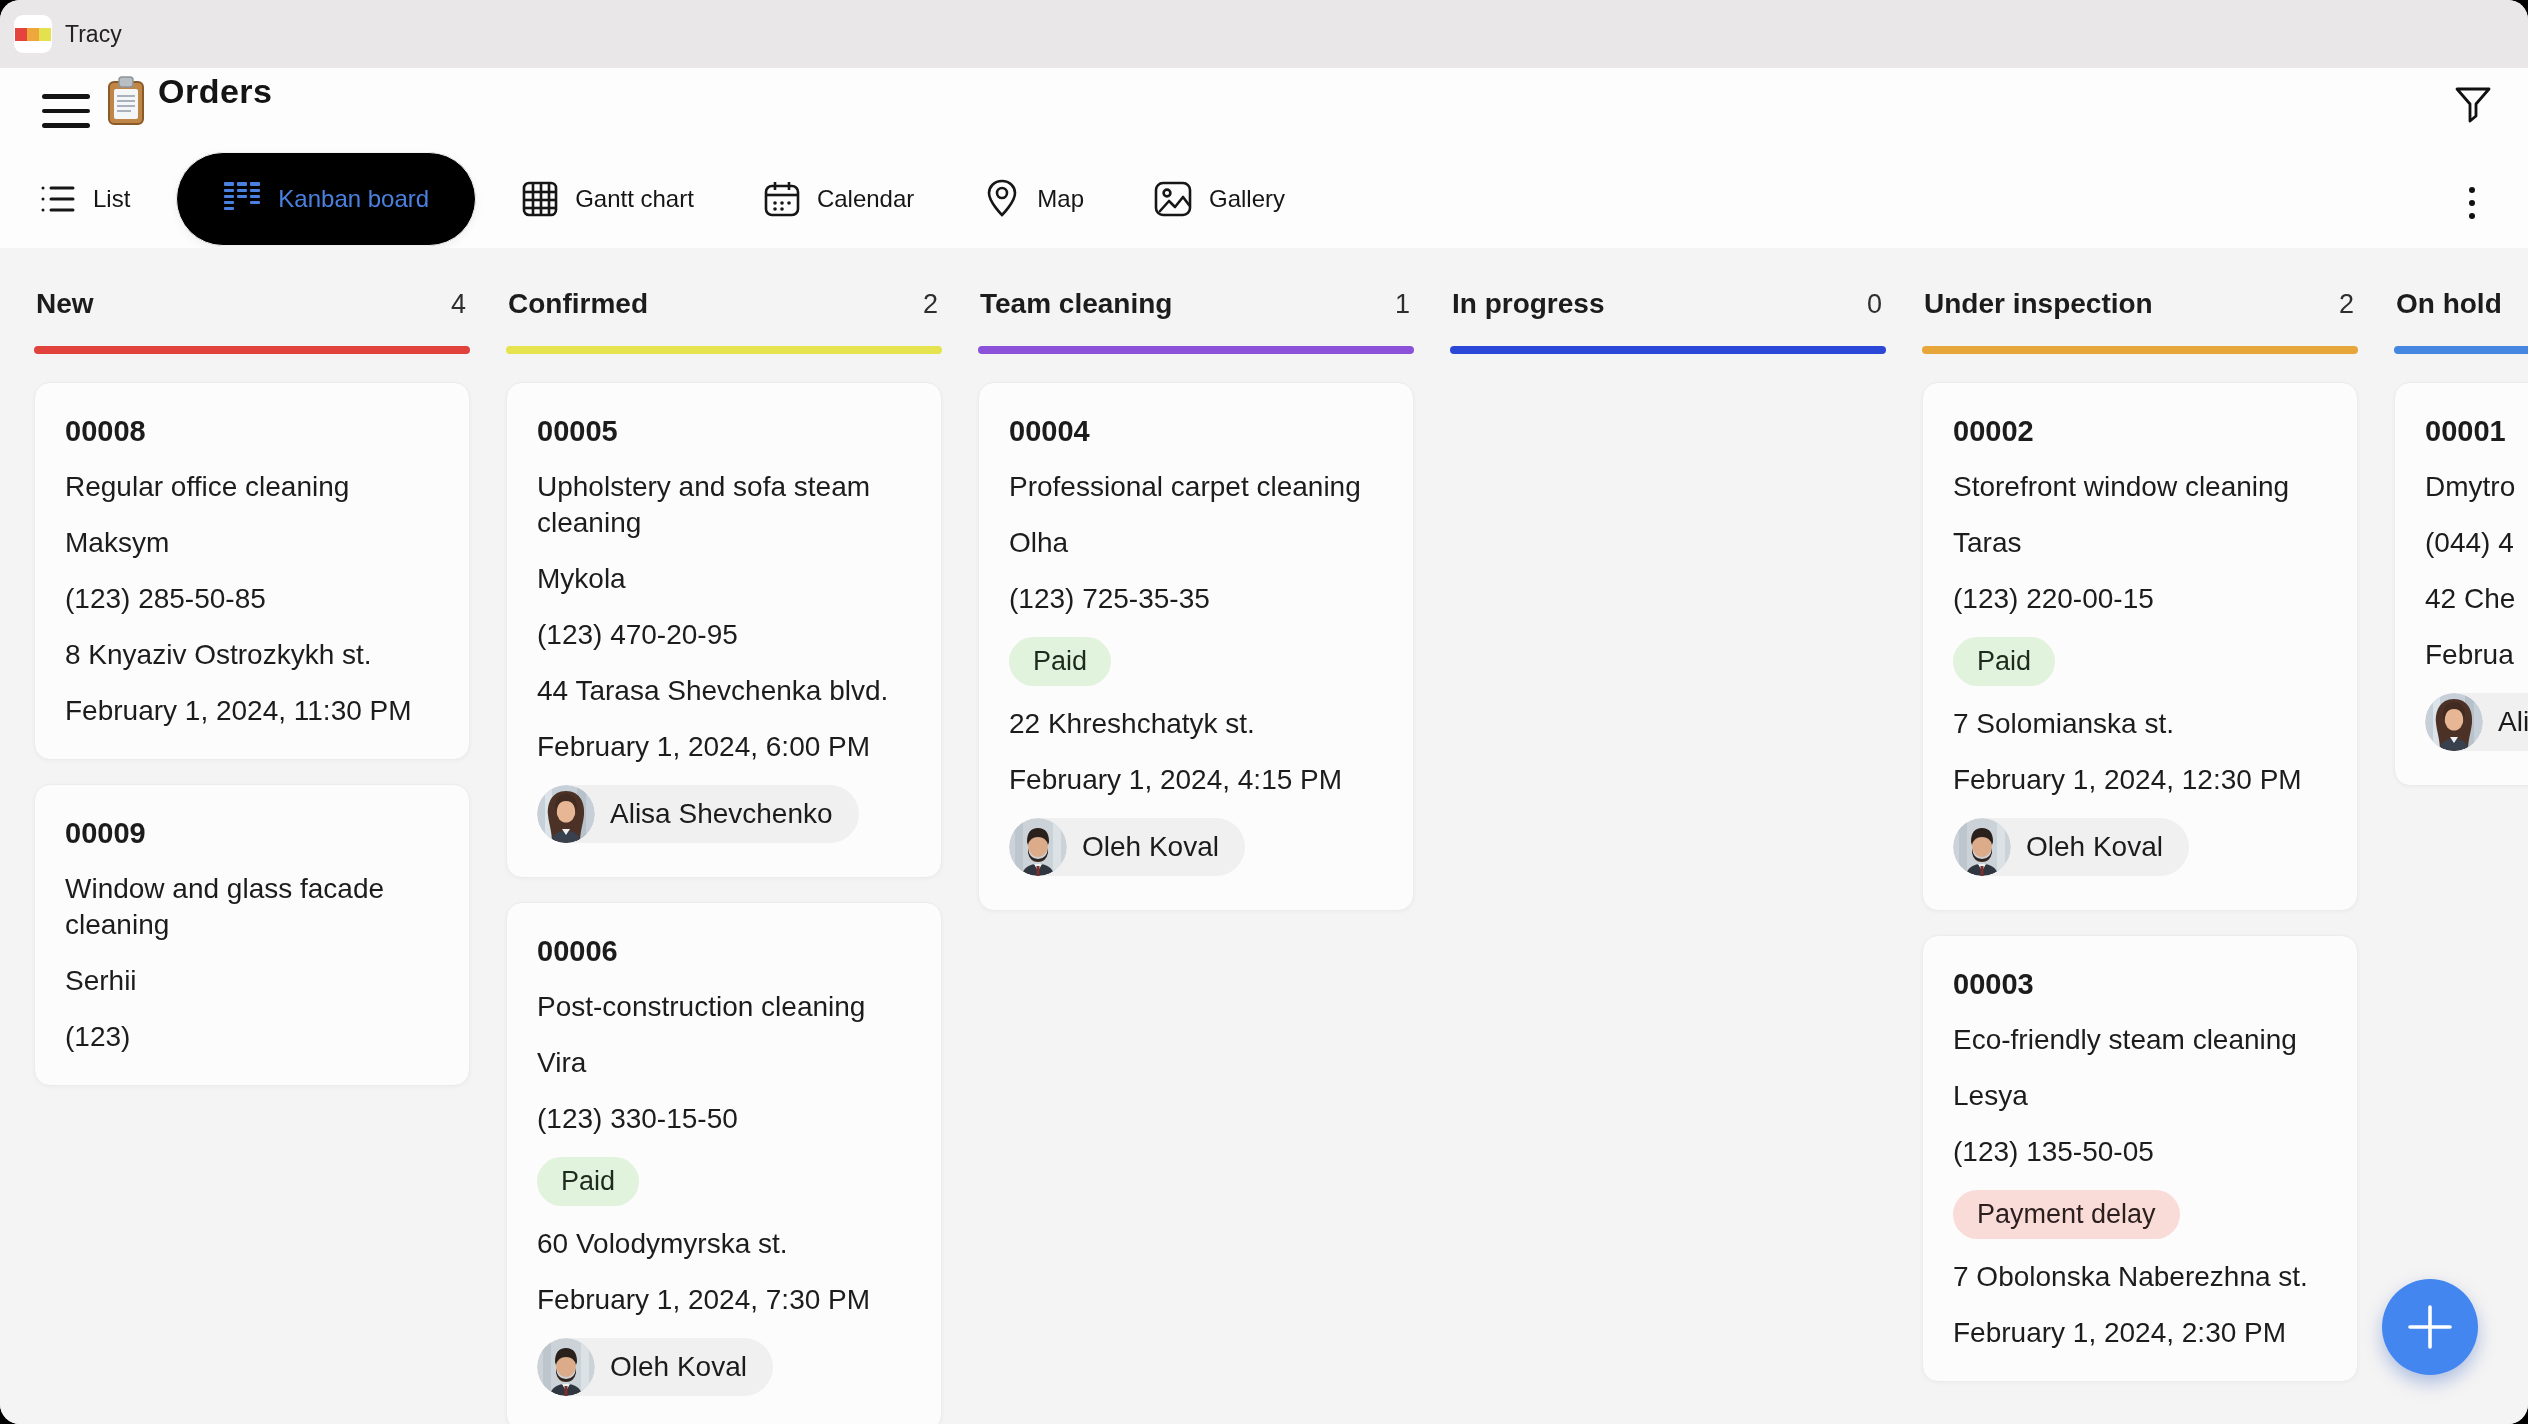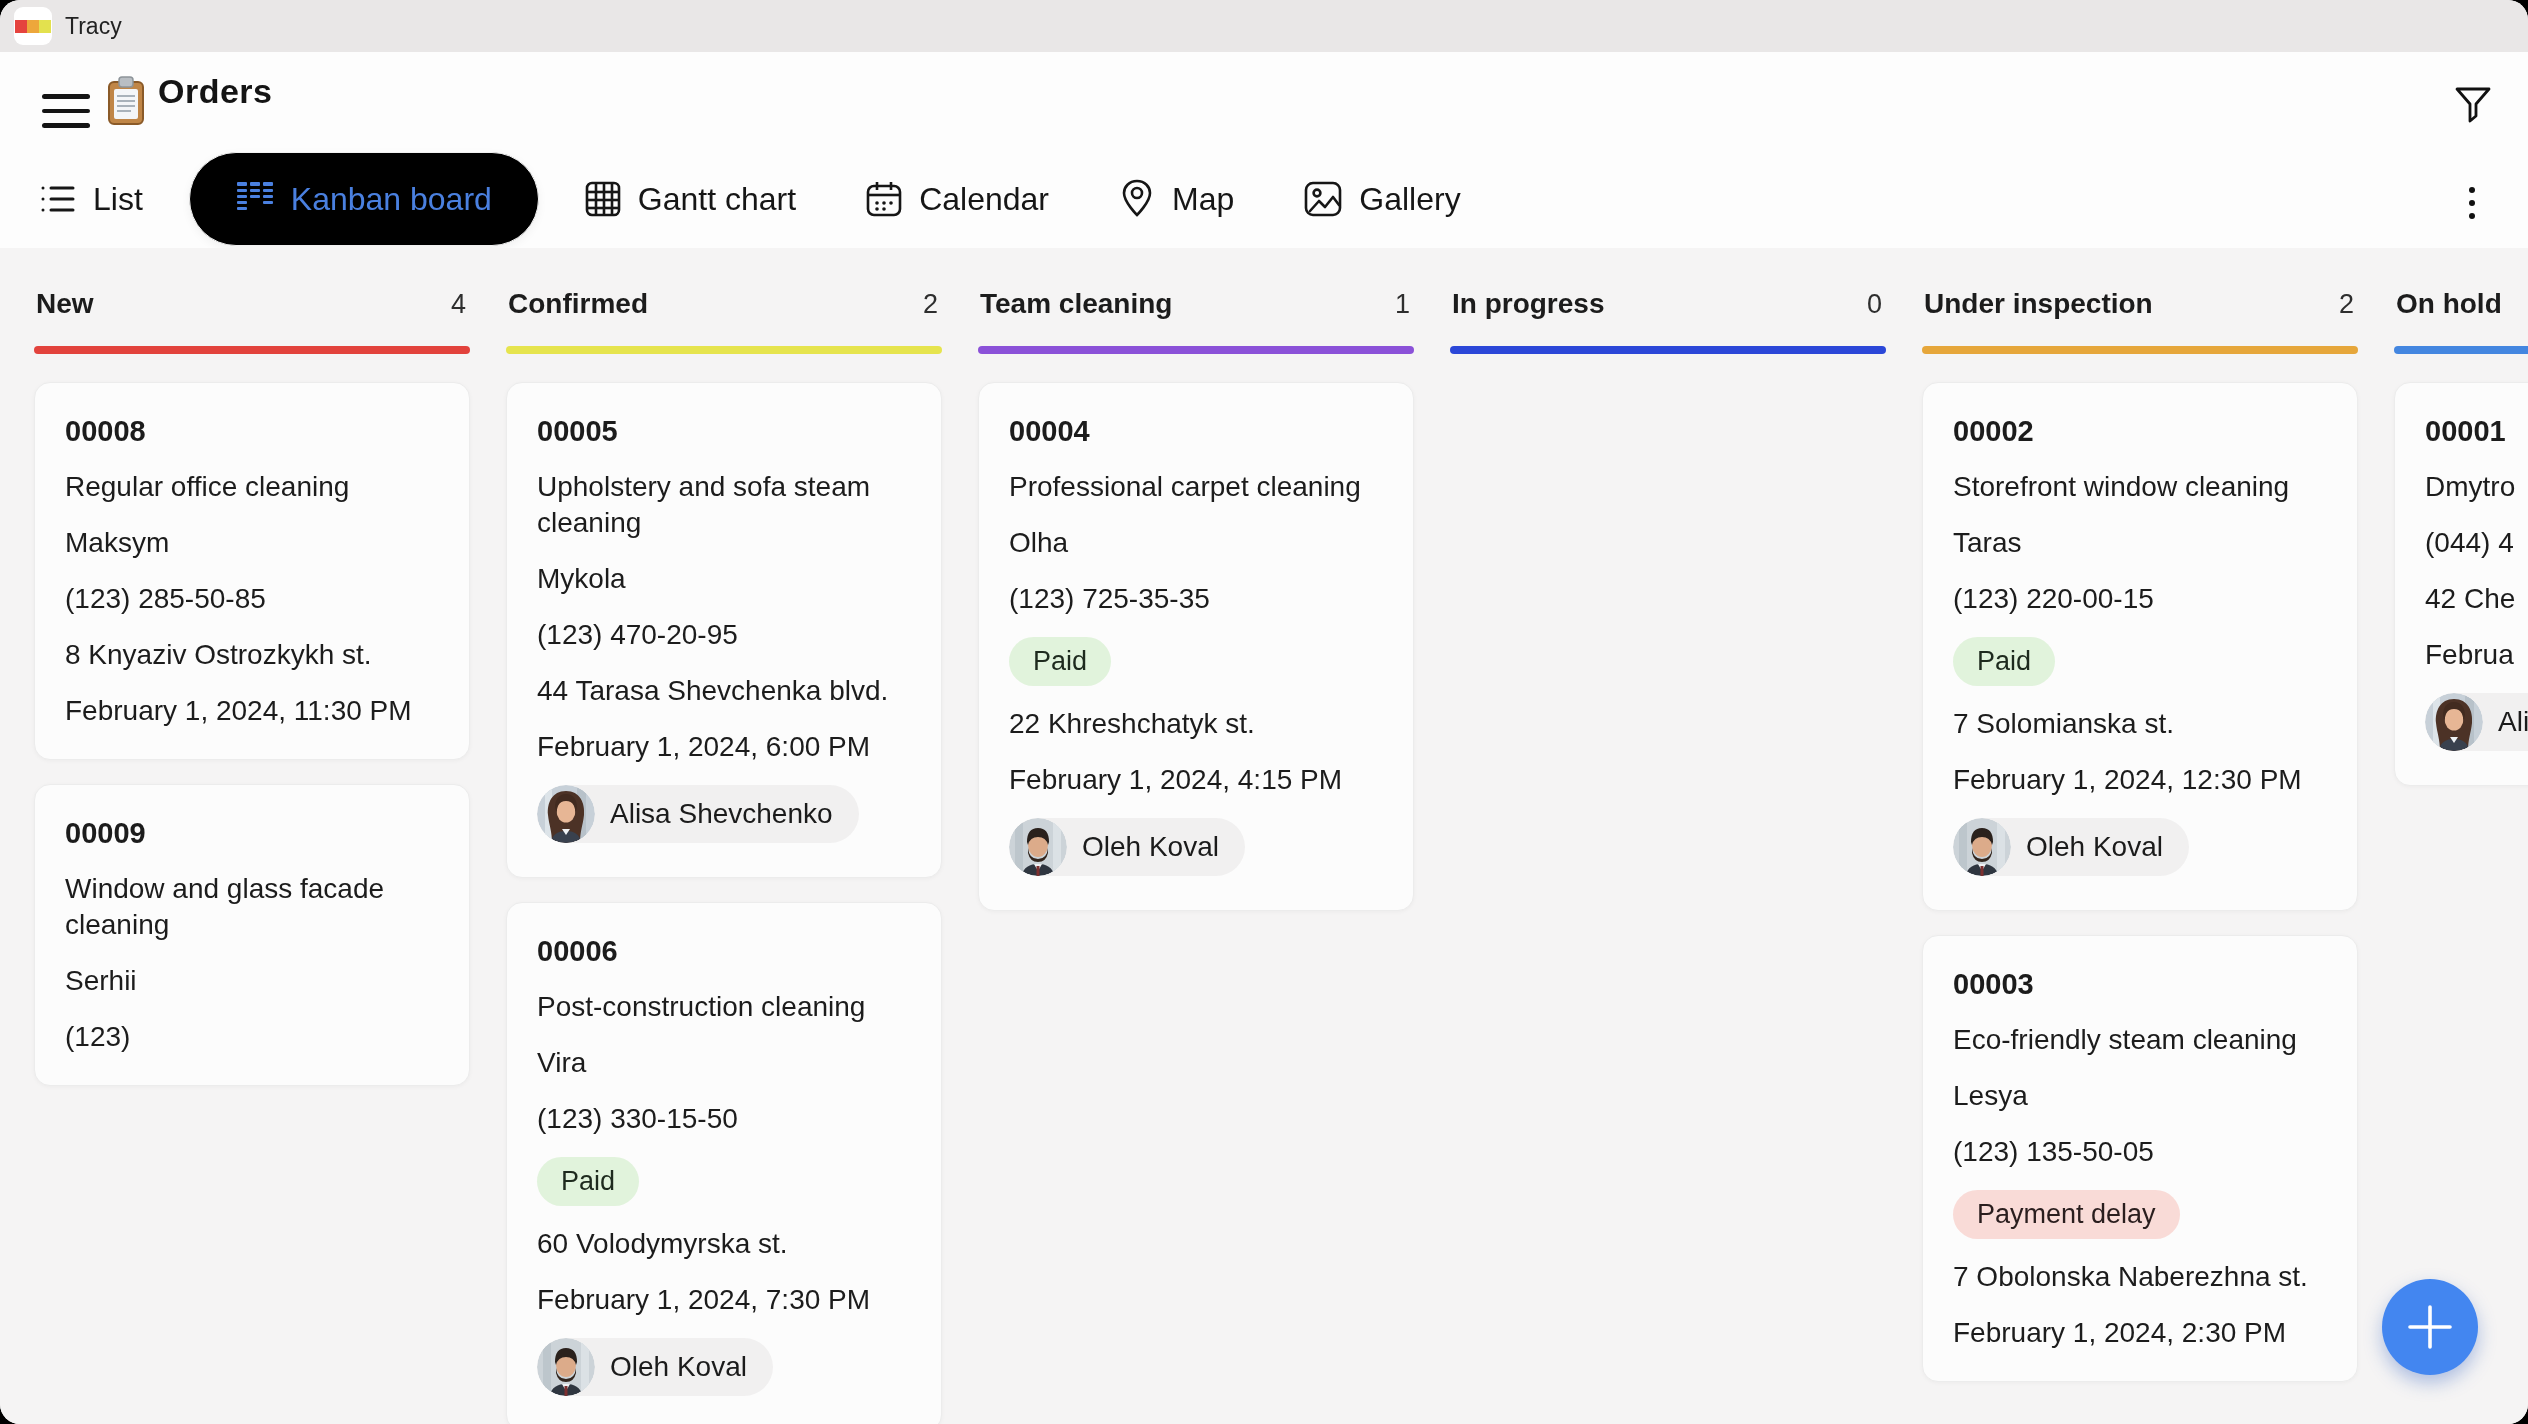--- a/index.html
+++ b/index.html
@@ -1,33 +1,33 @@
 <!DOCTYPE html>
 <html><head>
 <meta charset="utf-8">
 <style>
   html,body{margin:0;padding:0;width:2528px;height:1424px;background:#000;overflow:hidden;}
   .window{position:absolute;inset:0;border-radius:20px;overflow:hidden;background:#fdfdfd;
           font-family:"Liberation Sans",sans-serif;color:#1b1b1b;}
   
-  .titlebar{position:absolute;top:0;left:0;right:0;height:52px;background:#e9e7e7;
+  .titlebar{position:absolute;top:0;left:0;right:0;height:68px;background:#e9e7e7;
             display:flex;align-items:center;padding-left:14px;box-sizing:border-box;}
   .logo{width:38px;height:38px;background:#fff;border-radius:9px;display:flex;
         align-items:center;justify-content:center;flex:none;}
   .logo .sq{width:12px;height:13px;}
   .app-name{margin-left:13px;font-size:23px;color:#222;}
   
   .hamburger{position:absolute;left:42px;top:94px;width:48px;height:38px;cursor:pointer;}
   .hamburger i{display:block;height:4.5px;background:#141414;border-radius:3px;margin-bottom:10px;}
   .clipboard{position:absolute;left:102px;top:76px;}
   .page-title{position:absolute;left:158px;top:72px;font-size:34px;font-weight:800;color:#141414;letter-spacing:.5px;}
   .funnel{position:absolute;left:2452px;top:82px;cursor:pointer;}
   
   .tabsrow{position:absolute;top:150px;left:40px;height:98px;display:flex;align-items:center;}
-  .tab{display:flex;align-items:center;gap:17px;font-size:32px;color:#161616;margin-right:70px;cursor:pointer;white-space:nowrap;}
+  .tab{display:flex;align-items:center;gap:17px;font-size:24px;color:#161616;margin-right:70px;cursor:pointer;white-space:nowrap;}
   .tab.active{background:#000000;border:1px solid #f1f1f1;border-radius:48px;height:92px;
               padding:0 46px;color:#4a80e0;box-shadow:0 3px 10px rgba(0,0,0,.05);margin-left:-24px;margin-right:46px;}
   .kebab{position:absolute;left:2466px;top:184px;cursor:pointer;}
   
   .board{position:absolute;top:248px;left:0;right:0;bottom:0;background:#f5f4f4;
          padding:34px 0 0 34px;box-sizing:border-box;display:flex;gap:36px;overflow:hidden;}
   .col{width:436px;flex:none;}
   .col-head{display:flex;justify-content:space-between;align-items:baseline;padding:6px 4px 0 2px;}
   .col-name{font-size:28px;font-weight:700;color:#1c1c1c;}
   .col-count{font-size:27px;font-weight:400;color:#2e2e2e;}

